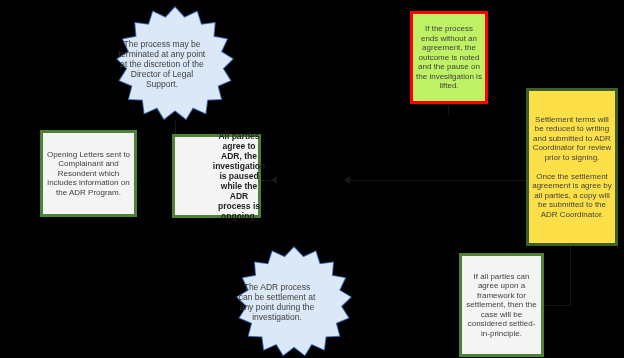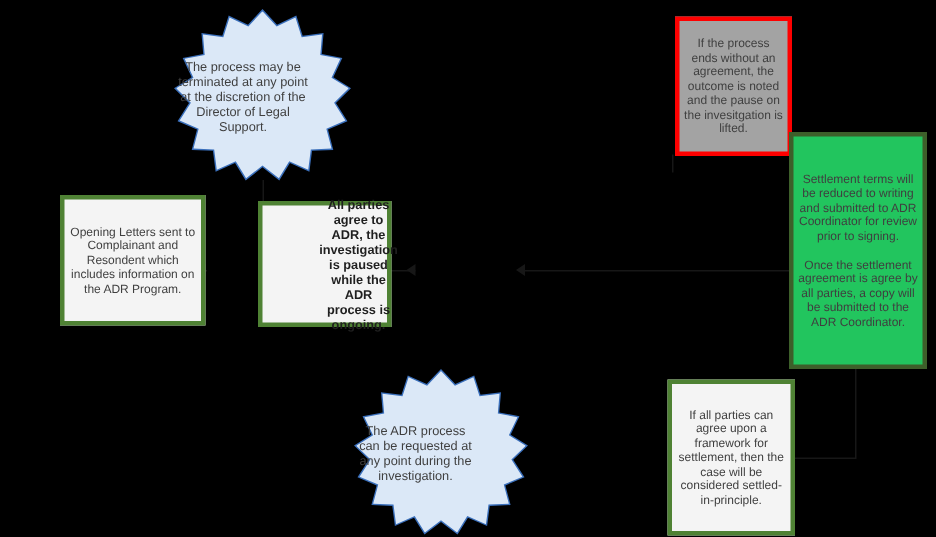--- a/index.html
+++ b/index.html
@@ -37,30 +37,29 @@
   .box-green {
     border-width: 3px;
     border-color: #4f8234;
     background: #f4f4f4;
     color: #3f3f3f;
     margin-left: 36px;
   }
   .box-green-fill {
     border-width: 3px;
     border-color: #3d5f2a;
-    background: #22c55e;
+    background: #fde047;
     color: #3f3f3f;
     align-items: center;
   }
   .box-red {
     border-width: 3px;
     border-color: #fe0000;
-    background: #a3a3a3;
+    background: #bef264;
     color: #3f3f3f;
-    margin-left: 40px;
   }
   .bold {
     font-weight: bold;
     color: #1f1f1f;
     padding-left: 48px;
   }
 
   
   .star {
     position: absolute;
@@ -164,20 +163,20 @@
 
   <div class="node box box-green-fill" style="left:526px; top:88px; width:92px; height:158px; font-size:8px; flex-direction:column;">
     <span>Settlement terms will be reduced to writing and submitted to ADR Coordinator for review prior to signing.</span>
     <span style="height:10px;"></span>
     <span>Once the settlement agreement is agree by all parties, a copy will be submitted to the ADR Coordinator.</span>
   </div>
 
   <div class="star" style="left:236px; top:246px; width:116px; height:112px; font-size:8.5px;">
     <div class="star-shape outline"></div>
     <div class="star-shape inner"></div>
-    <div class="star-text" style="width:82px;">The ADR process can be requested at any point during the investigation.</div>
+    <div class="star-text" style="width:82px;">The ADR process can be settlement at any point during the investigation.</div>
   </div>
 
-  <div class="node box box-green" style="left:409px; top:253px; width:85px; height:104px; font-size:8px;">
+  <div class="node box box-green" style="left:423px; top:253px; width:85px; height:104px; font-size:8px;">
     <span>If all parties can agree upon a framework for settlement, then the case will be considered settled-in-principle.</span>
   </div>
 
 </div>
 
 </body></html>

